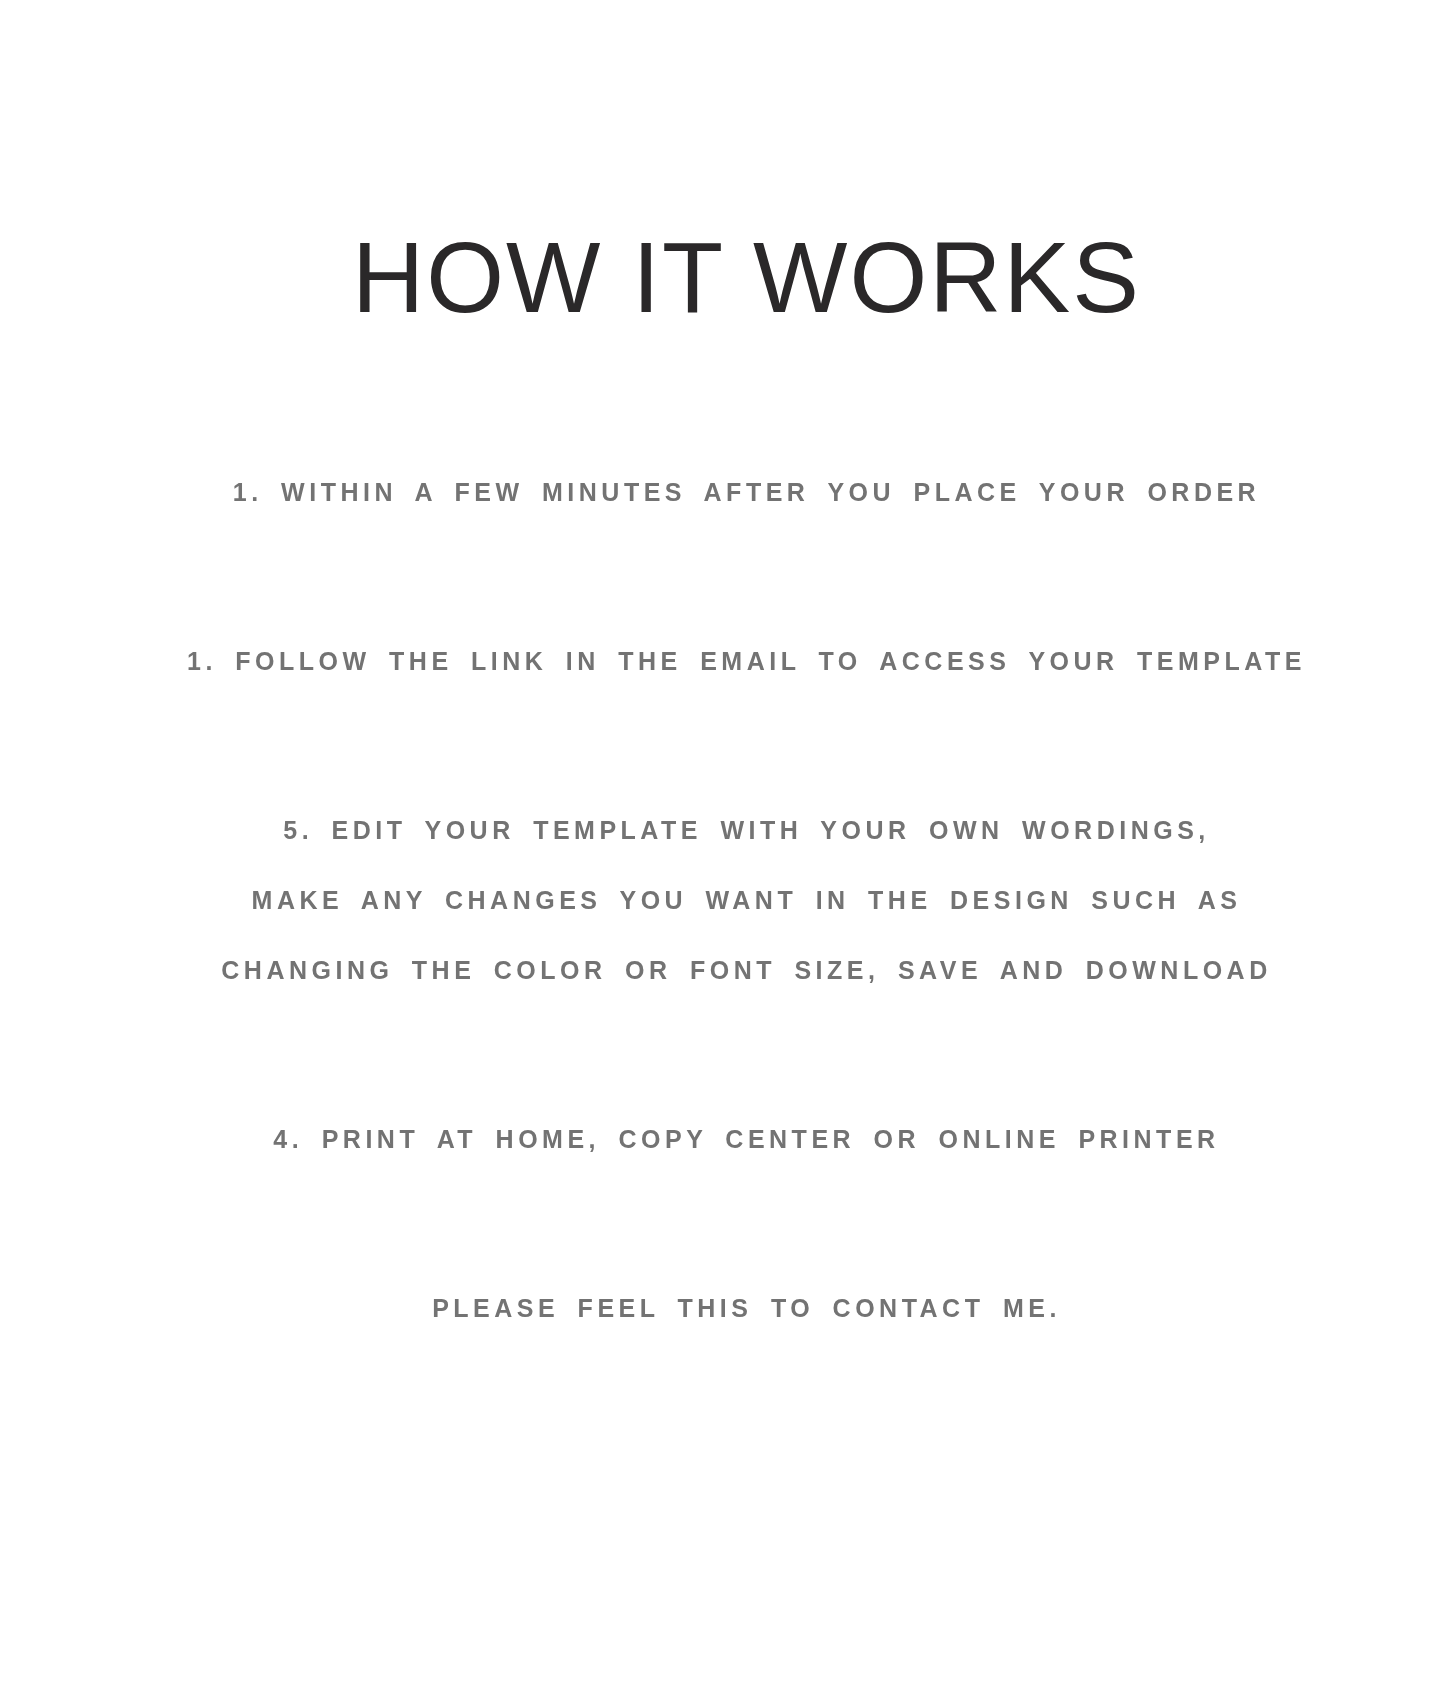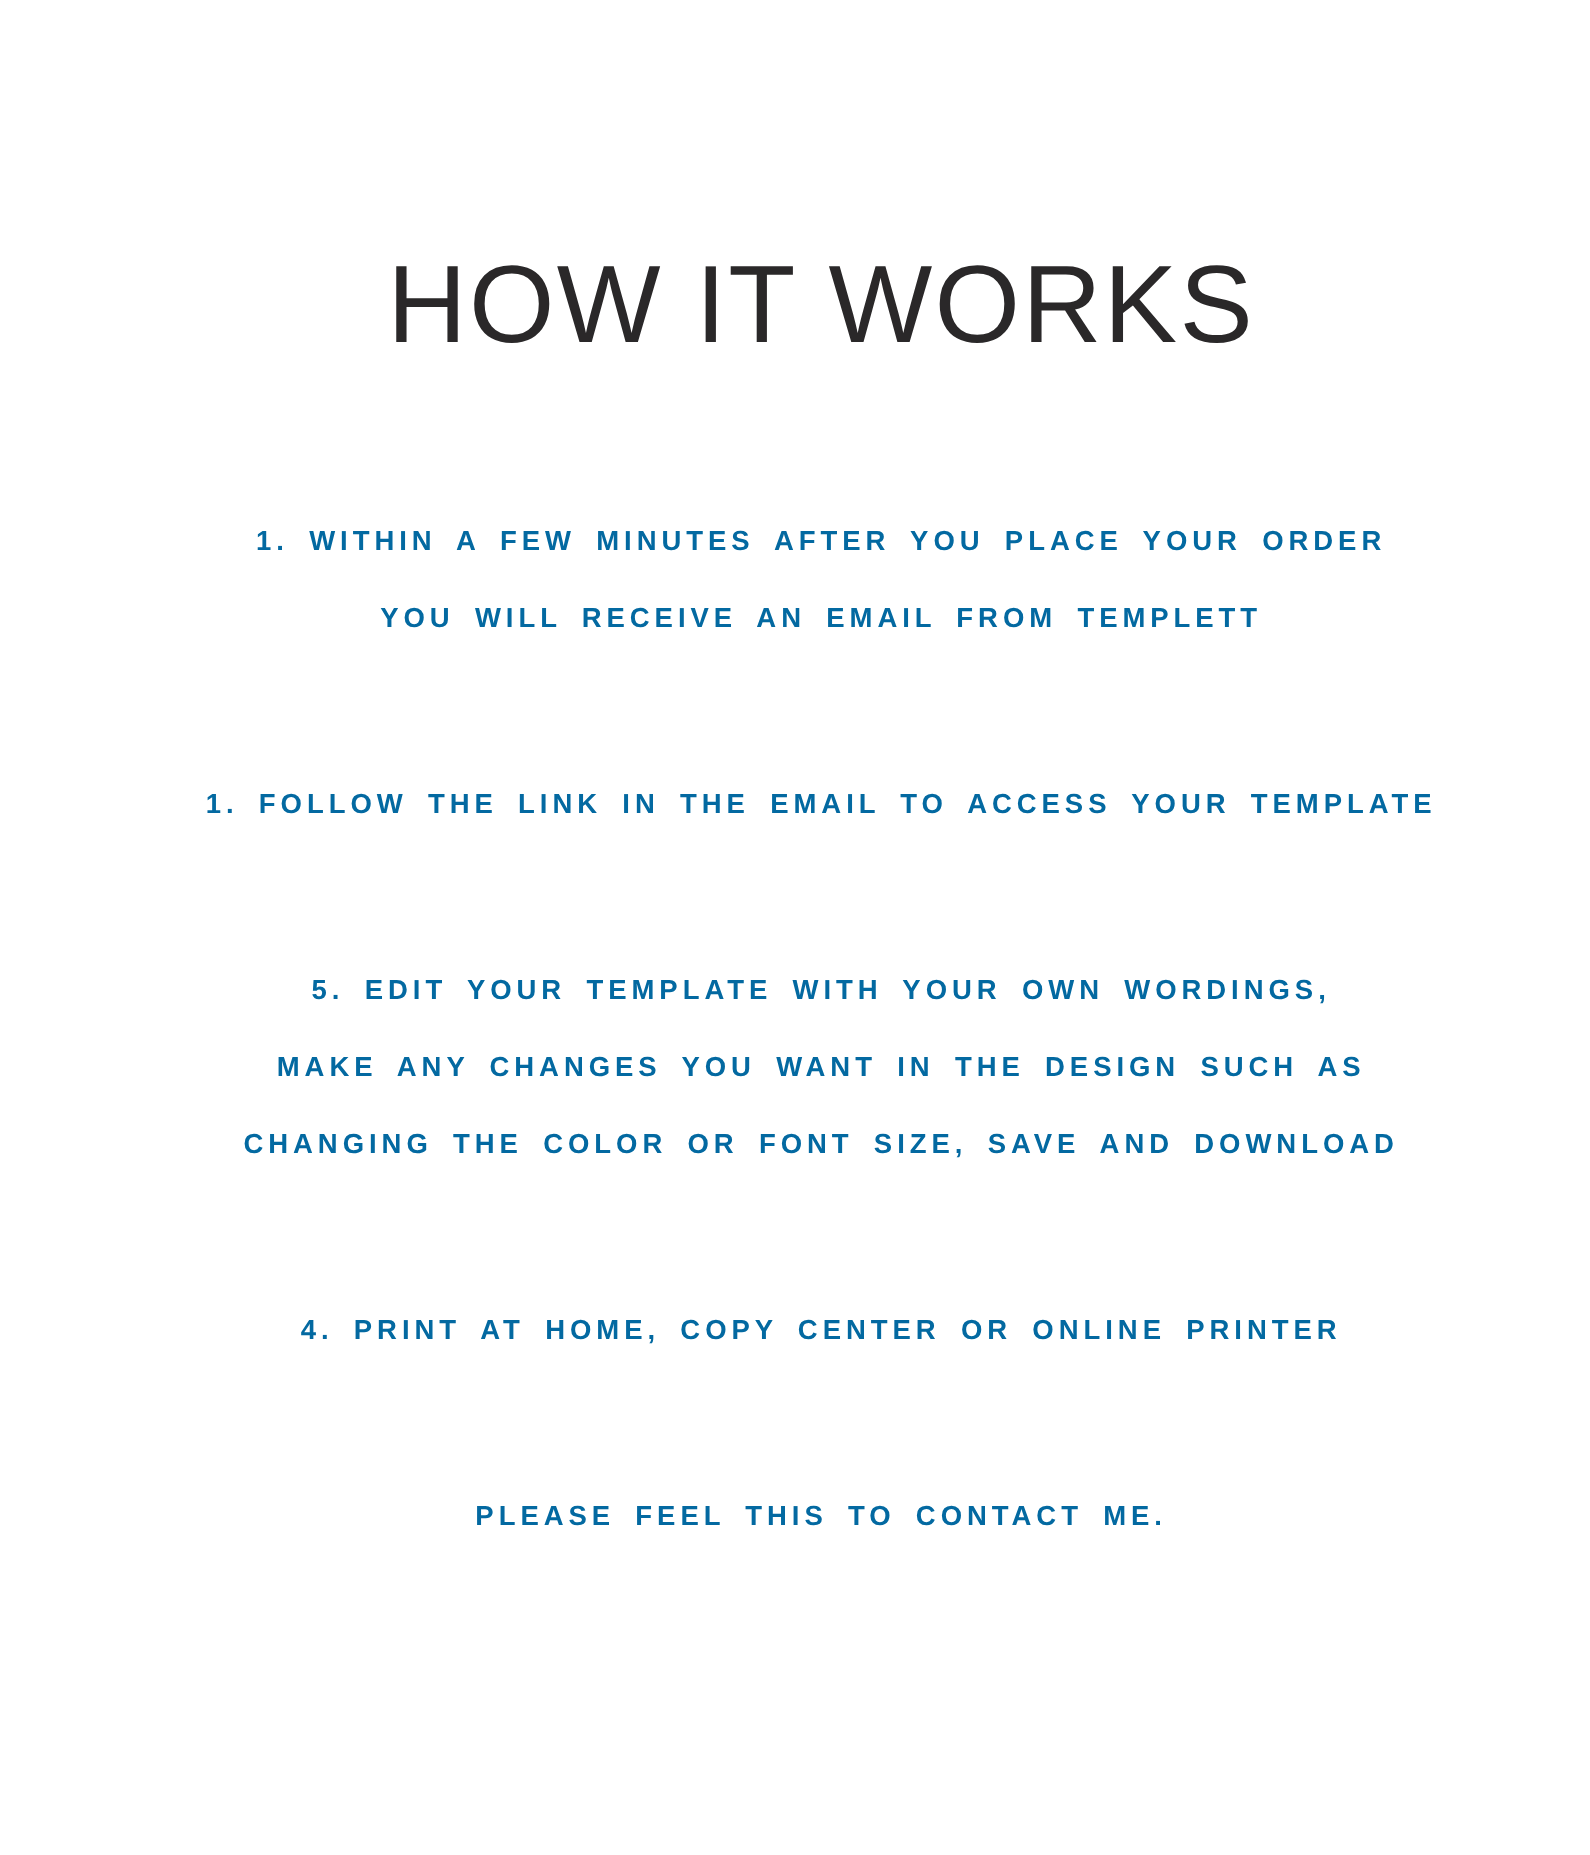--- a/index.html
+++ b/index.html
@@ -34,35 +34,34 @@
     margin-top: 75px;
   }
   .line {
     height: 70px;
     line-height: 70px;
     font-size: 25px;
     font-weight: 700;
     letter-spacing: 4.5px;
     word-spacing: 7px;
     white-space: nowrap;
-    color: #0369a1;
+    color: #737373;
   }
 </style>
 </head>
 <body>
 
 <div class="page">
 
   <h1 class="title">HOW IT WORKS</h1>
 
   <div class="content">
 
     <div class="block">
       <div class="line">1. WITHIN A FEW MINUTES AFTER YOU PLACE YOUR ORDER</div>
-      <div class="line">YOU WILL RECEIVE AN EMAIL FROM TEMPLETT</div>
     </div>
 
     <div class="block">
       <div class="line">1. FOLLOW THE LINK IN THE EMAIL TO ACCESS YOUR TEMPLATE</div>
     </div>
 
     <div class="block">
       <div class="line">5. EDIT YOUR TEMPLATE WITH YOUR OWN WORDINGS,</div>
       <div class="line">MAKE ANY CHANGES YOU WANT IN THE DESIGN SUCH AS</div>
       <div class="line">CHANGING THE COLOR OR FONT SIZE, SAVE AND DOWNLOAD</div>

